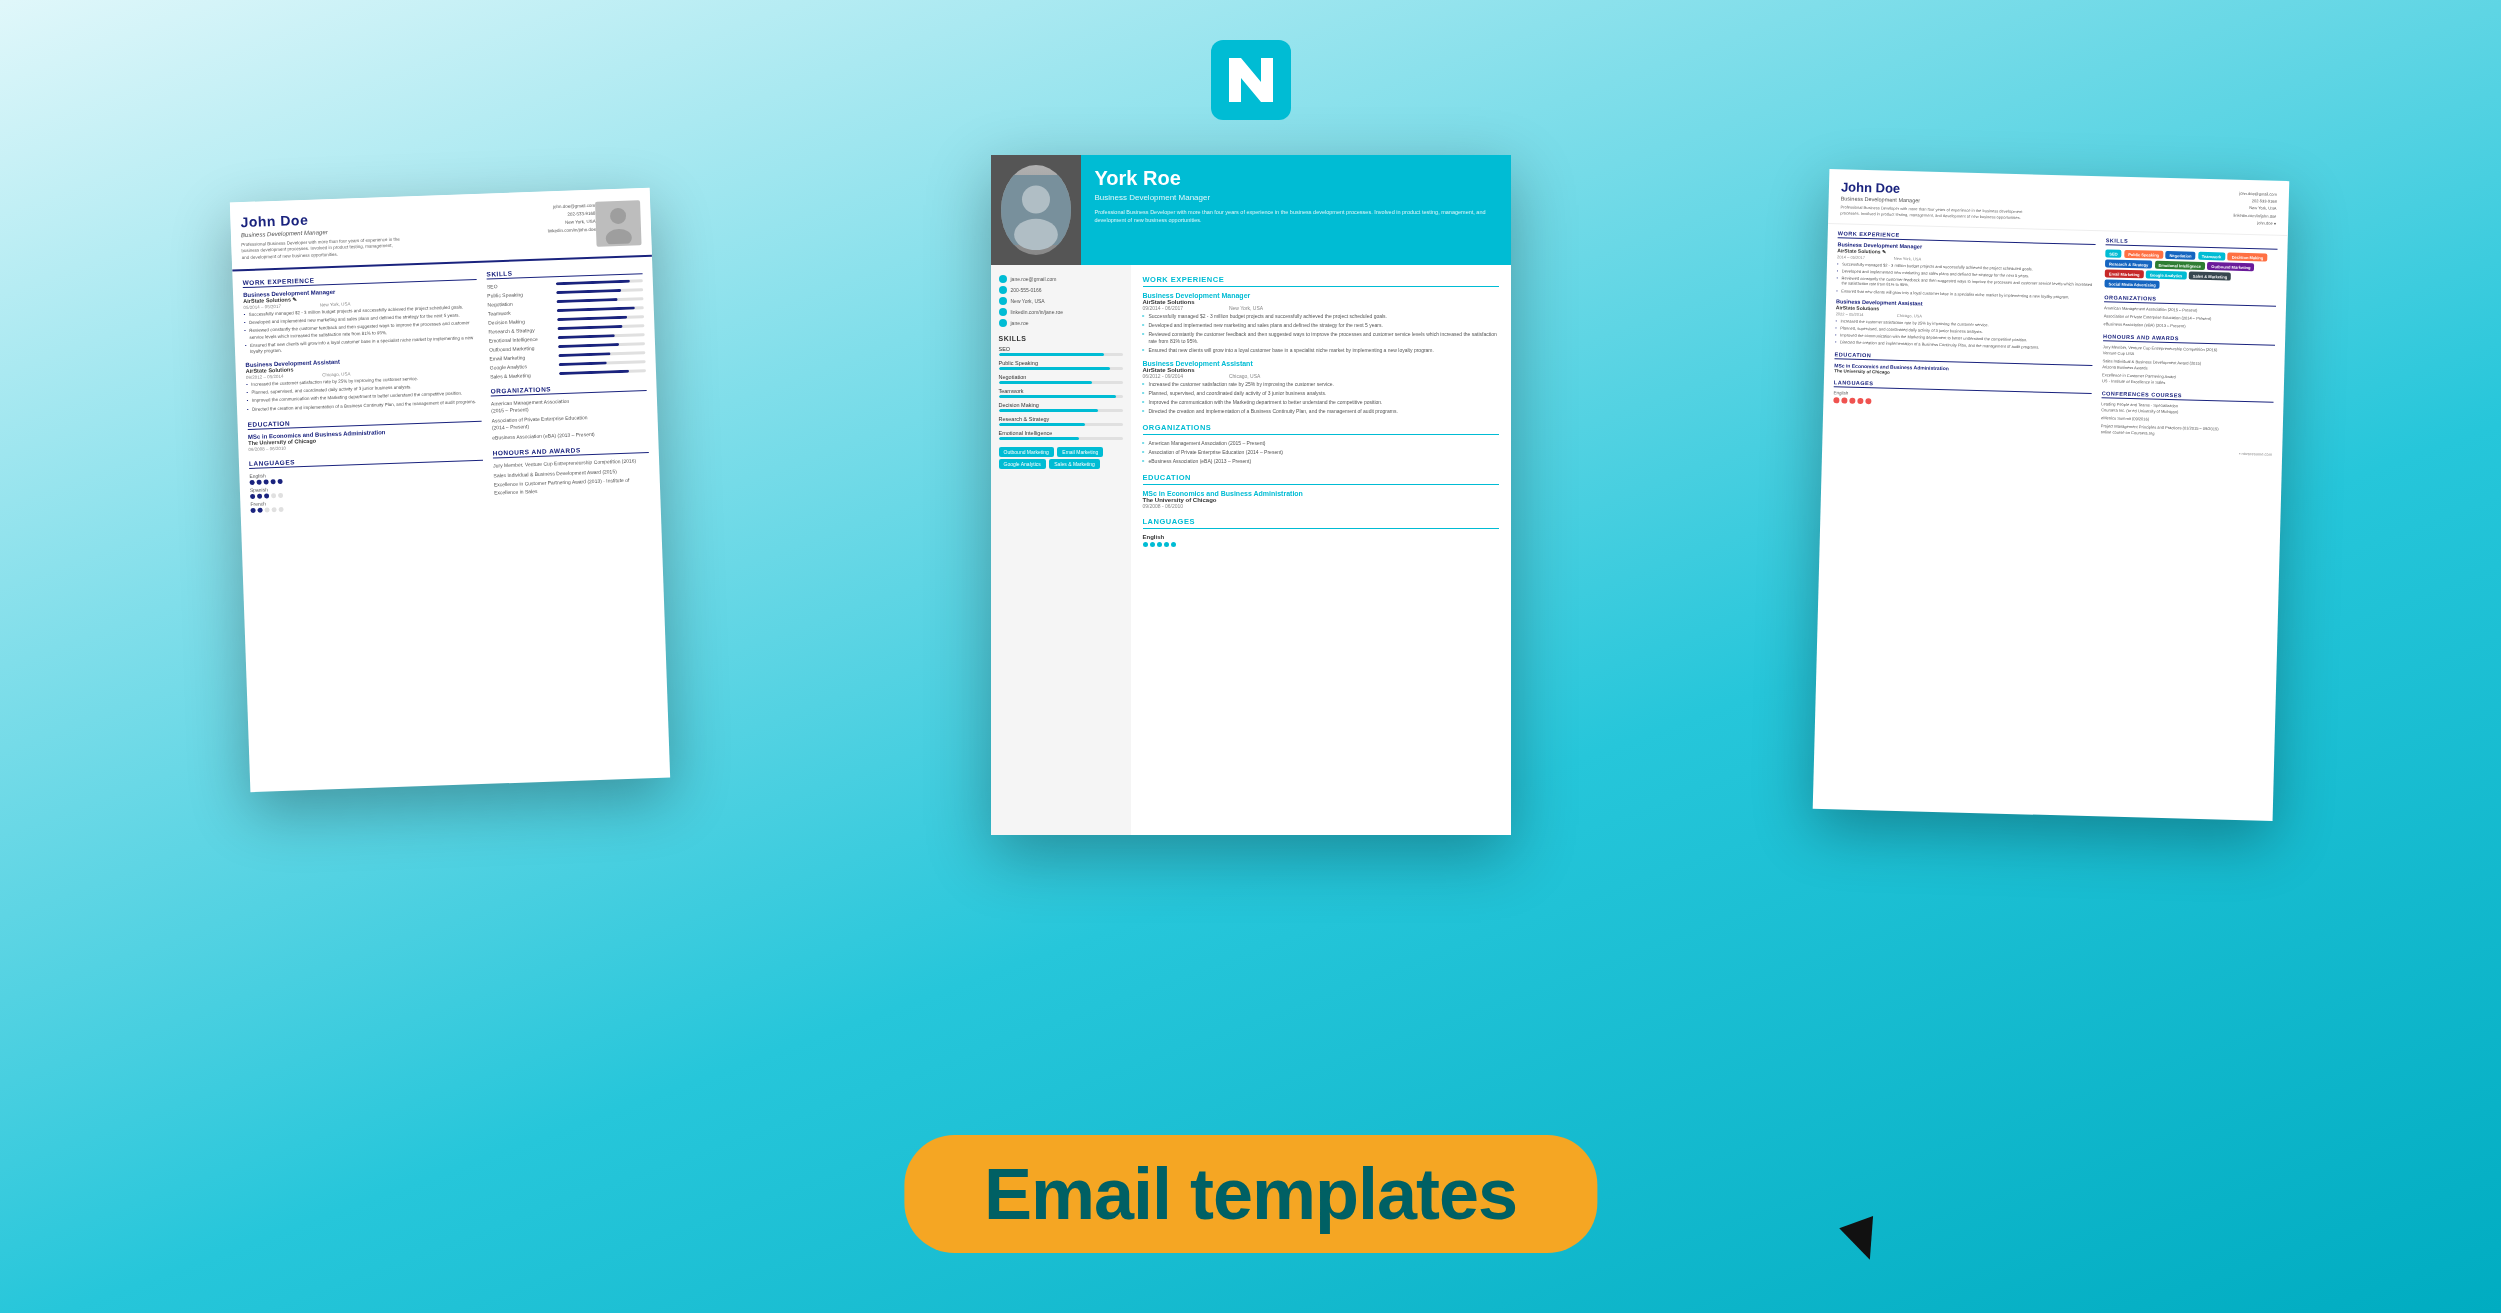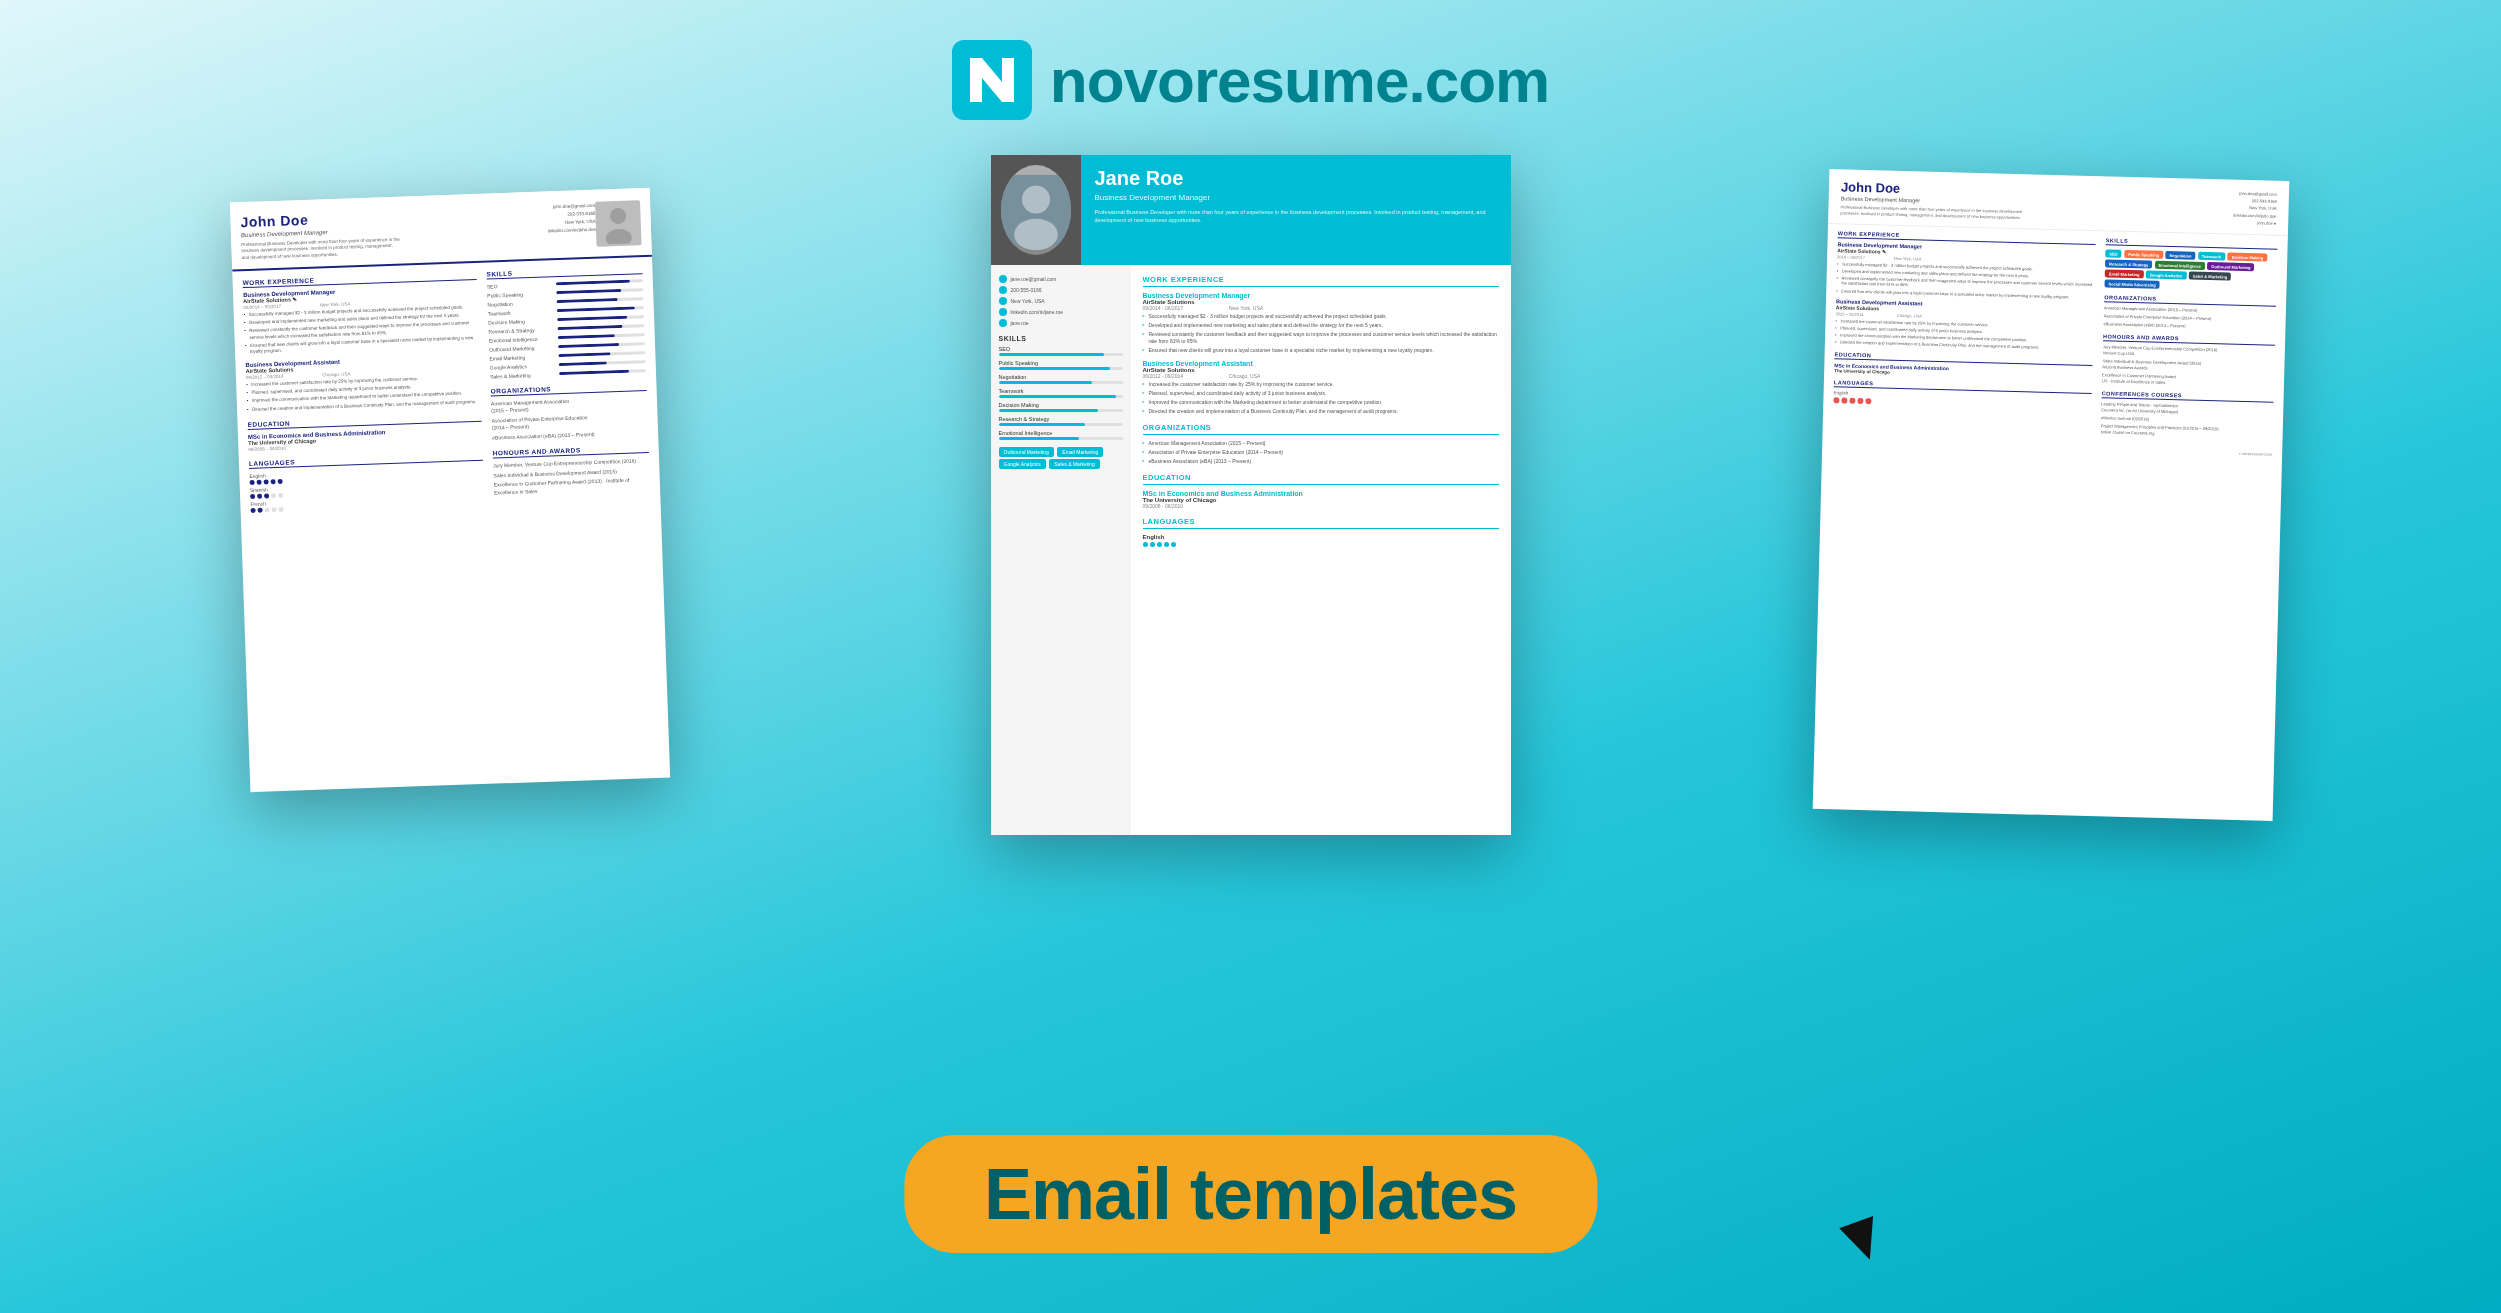--- a/index.html
+++ b/index.html
@@ -624,21 +624,20 @@
 
 <div class="bg"></div>
 
 <div class="header">
   <div class="logo-area">
 
     <svg class="logo-icon" viewBox="0 0 80 80" fill="none" xmlns="http://www.w3.org/2000/svg">
       <rect width="80" height="80" rx="12" fill="#00bcd4"></rect>
       <path d="M18 18 L18 62 L30 62 L30 38 L50 62 L62 62 L62 18 L50 18 L50 42 L30 18 Z" fill="white"></path>
     </svg>
-    <span class="logo-text">novoresume.com</span>
   </div>
 </div>
 
 <div class="cards-container">
 
   <div class="resume-card card-left">
     <div class="header-section">
       <div class="name-block">
         <div class="person-name">John Doe</div>
         <div class="person-title">Business Development Manager</div>
@@ -797,21 +796,21 @@
       <div class="photo-area">
         <div class="photo-person">
           <svg viewBox="0 0 80 80" width="80" height="80">
             <rect width="80" height="80" fill="#78909c"></rect>
             <circle cx="40" cy="28" r="16" fill="#b0bec5"></circle>
             <ellipse cx="40" cy="68" rx="25" ry="18" fill="#b0bec5"></ellipse>
           </svg>
         </div>
       </div>
       <div class="name-info">
-        <div class="center-name">Jane Roe</div>
+        <div class="center-name">York Roe</div>
         <div class="center-title">Business Development Manager</div>
         <div class="center-desc">Professional Business Developer with more than four years of experience in the business development processes. Involved in product testing, management, and development of new business opportunities.</div>
       </div>
     </div>
     <div class="content-area">
       <div class="sidebar">
         <div class="sidebar-contact">
           <div class="contact-item">
             <div class="contact-icon"></div>
             <span class="contact-text">jane.roe@gmail.com</span>

